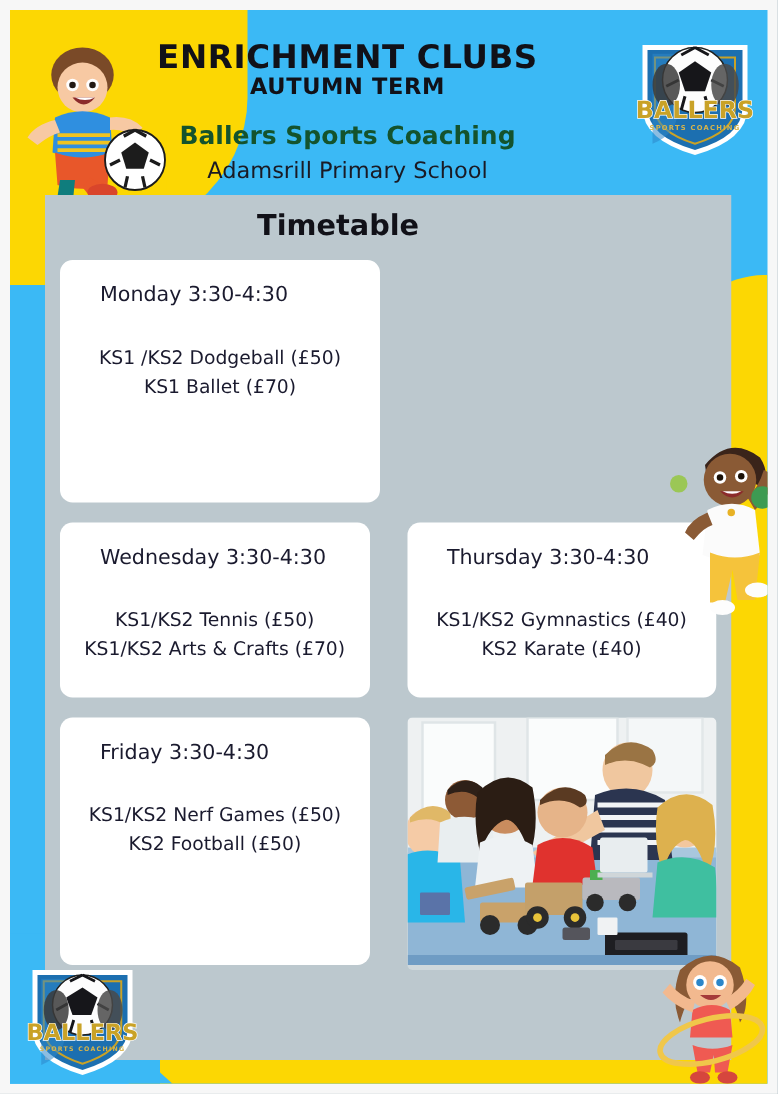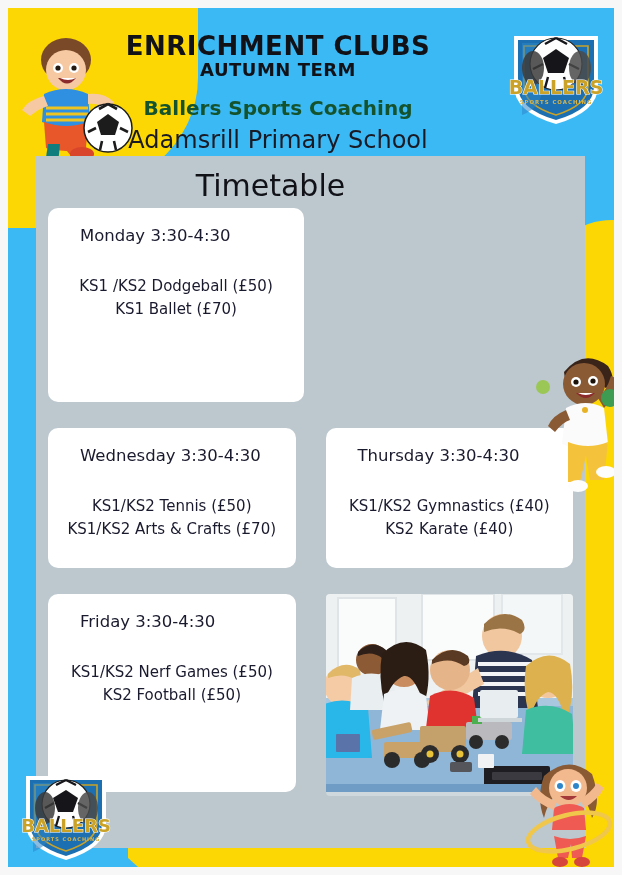--- a/index.html
+++ b/index.html
@@ -60,40 +60,40 @@
     line-height:1.08;
   }
   .title1{position:absolute;left:70px;top:24px;width:400px;font-size:26px;}
   .title2{position:absolute;left:70px;top:52px;width:400px;font-size:18px;}
   .subtitle{
     position:absolute;left:70px;top:88px;width:400px;
     text-align:center;font-size:20px;font-weight:700;color:#14532d;
   }
   .school{
     position:absolute;left:70px;top:118px;width:400px;
-    text-align:center;font-size:24px;font-weight:400;color:#1a1a24;
+    text-align:center;font-size:18px;font-weight:400;color:#1a1a24;
   }
   
   .logo{position:absolute;}
   .logo.tr{left:492px;top:8px;width:112px;height:112px;}
   .logo.bl{left:6px;top:752px;width:104px;height:104px;}
   
   .panel{
     position:absolute;left:28px;top:148px;
     width:549px;height:692px;
     background:#bcc8ce;
   }
   .panel-title{
     position:absolute;left:0;top:12px;width:469px;
-    text-align:center;font-size:30px;font-weight:400;color:#111118;
+    text-align:center;font-size:23px;font-weight:700;color:#111118;
   }
   .cards{
     position:absolute;left:12px;top:52px;width:525px;
   }
-  .row{display:flex;gap:30px;margin-bottom:26px;}
+  .row{display:flex;gap:30px;margin-bottom:16px;}
   .card{
     background:#ffffff;
     border-radius:10px;
     width:256px;
     box-sizing:border-box;
     padding:18px 10px 10px 10px;
     position:relative;
   }
   .row1 .card{height:194px;}
   .row2 .card{height:140px;}

